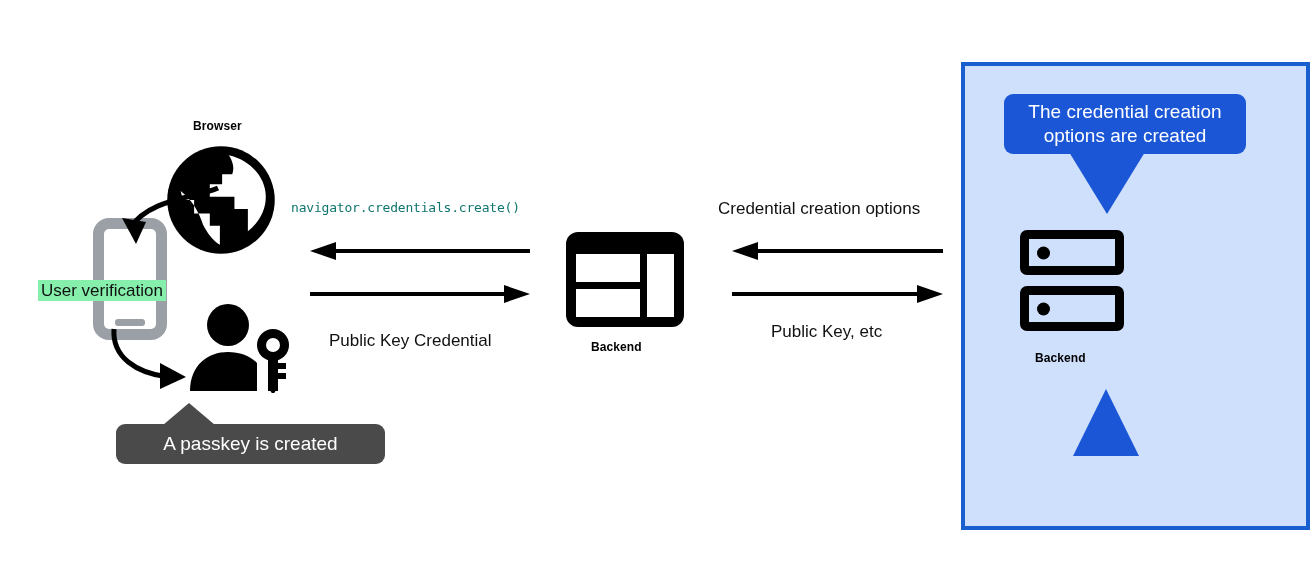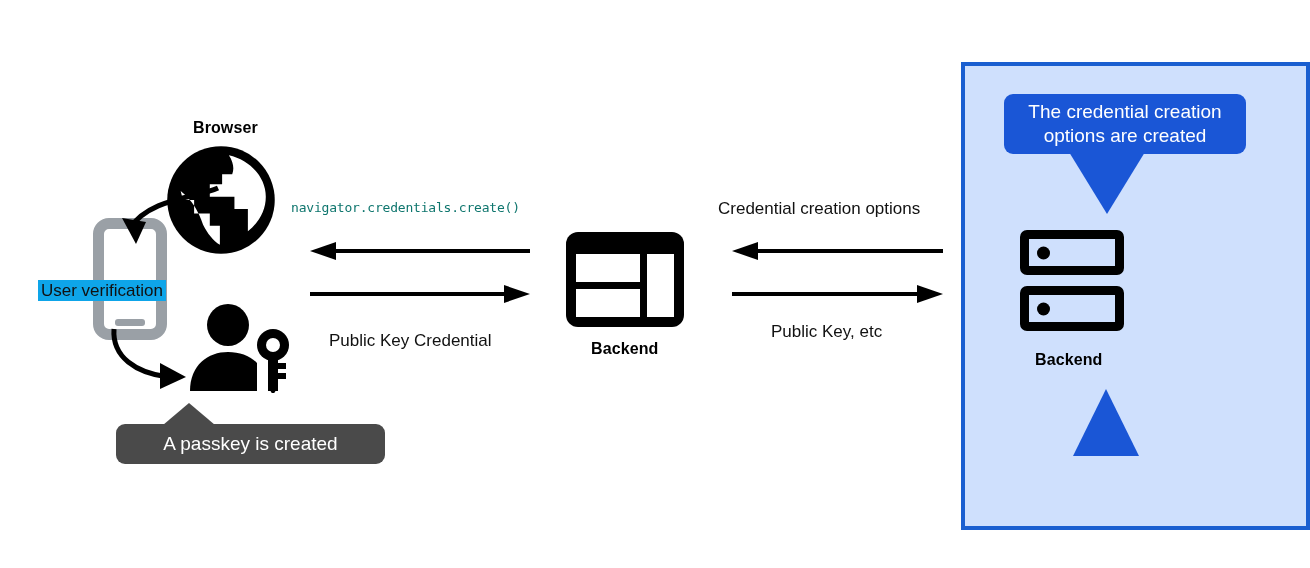--- a/index.html
+++ b/index.html
@@ -15,21 +15,21 @@
     position: relative;
     width: 1310px;
     height: 568px;
     background: #ffffff;
     overflow: hidden;
   }
   .abs { position: absolute; }
 
   
   .label-bold {
-    font-size: 16px;
+    font-size: 12px;
     font-weight: bold;
     color: #000000;
     letter-spacing: 0.1px;
     white-space: nowrap;
   }
   .label-plain {
     font-size: 17px;
     font-weight: normal;
     color: #111111;
     white-space: nowrap;
@@ -78,21 +78,21 @@
     left: 50%;
     transform: translateX(-50%);
     bottom: 14px;
     width: 30px; height: 7px;
     border-radius: 3px;
     background: #9aa0a6;
   }
 
   
   .knockout {
-    background: #0ea5e9;
+    background: #86efac;
     padding: 1px 3px;
   }
 
   
   .bubble {
     position: absolute;
     box-sizing: border-box;
     border-radius: 9px;
     display: flex;
     align-items: center;

